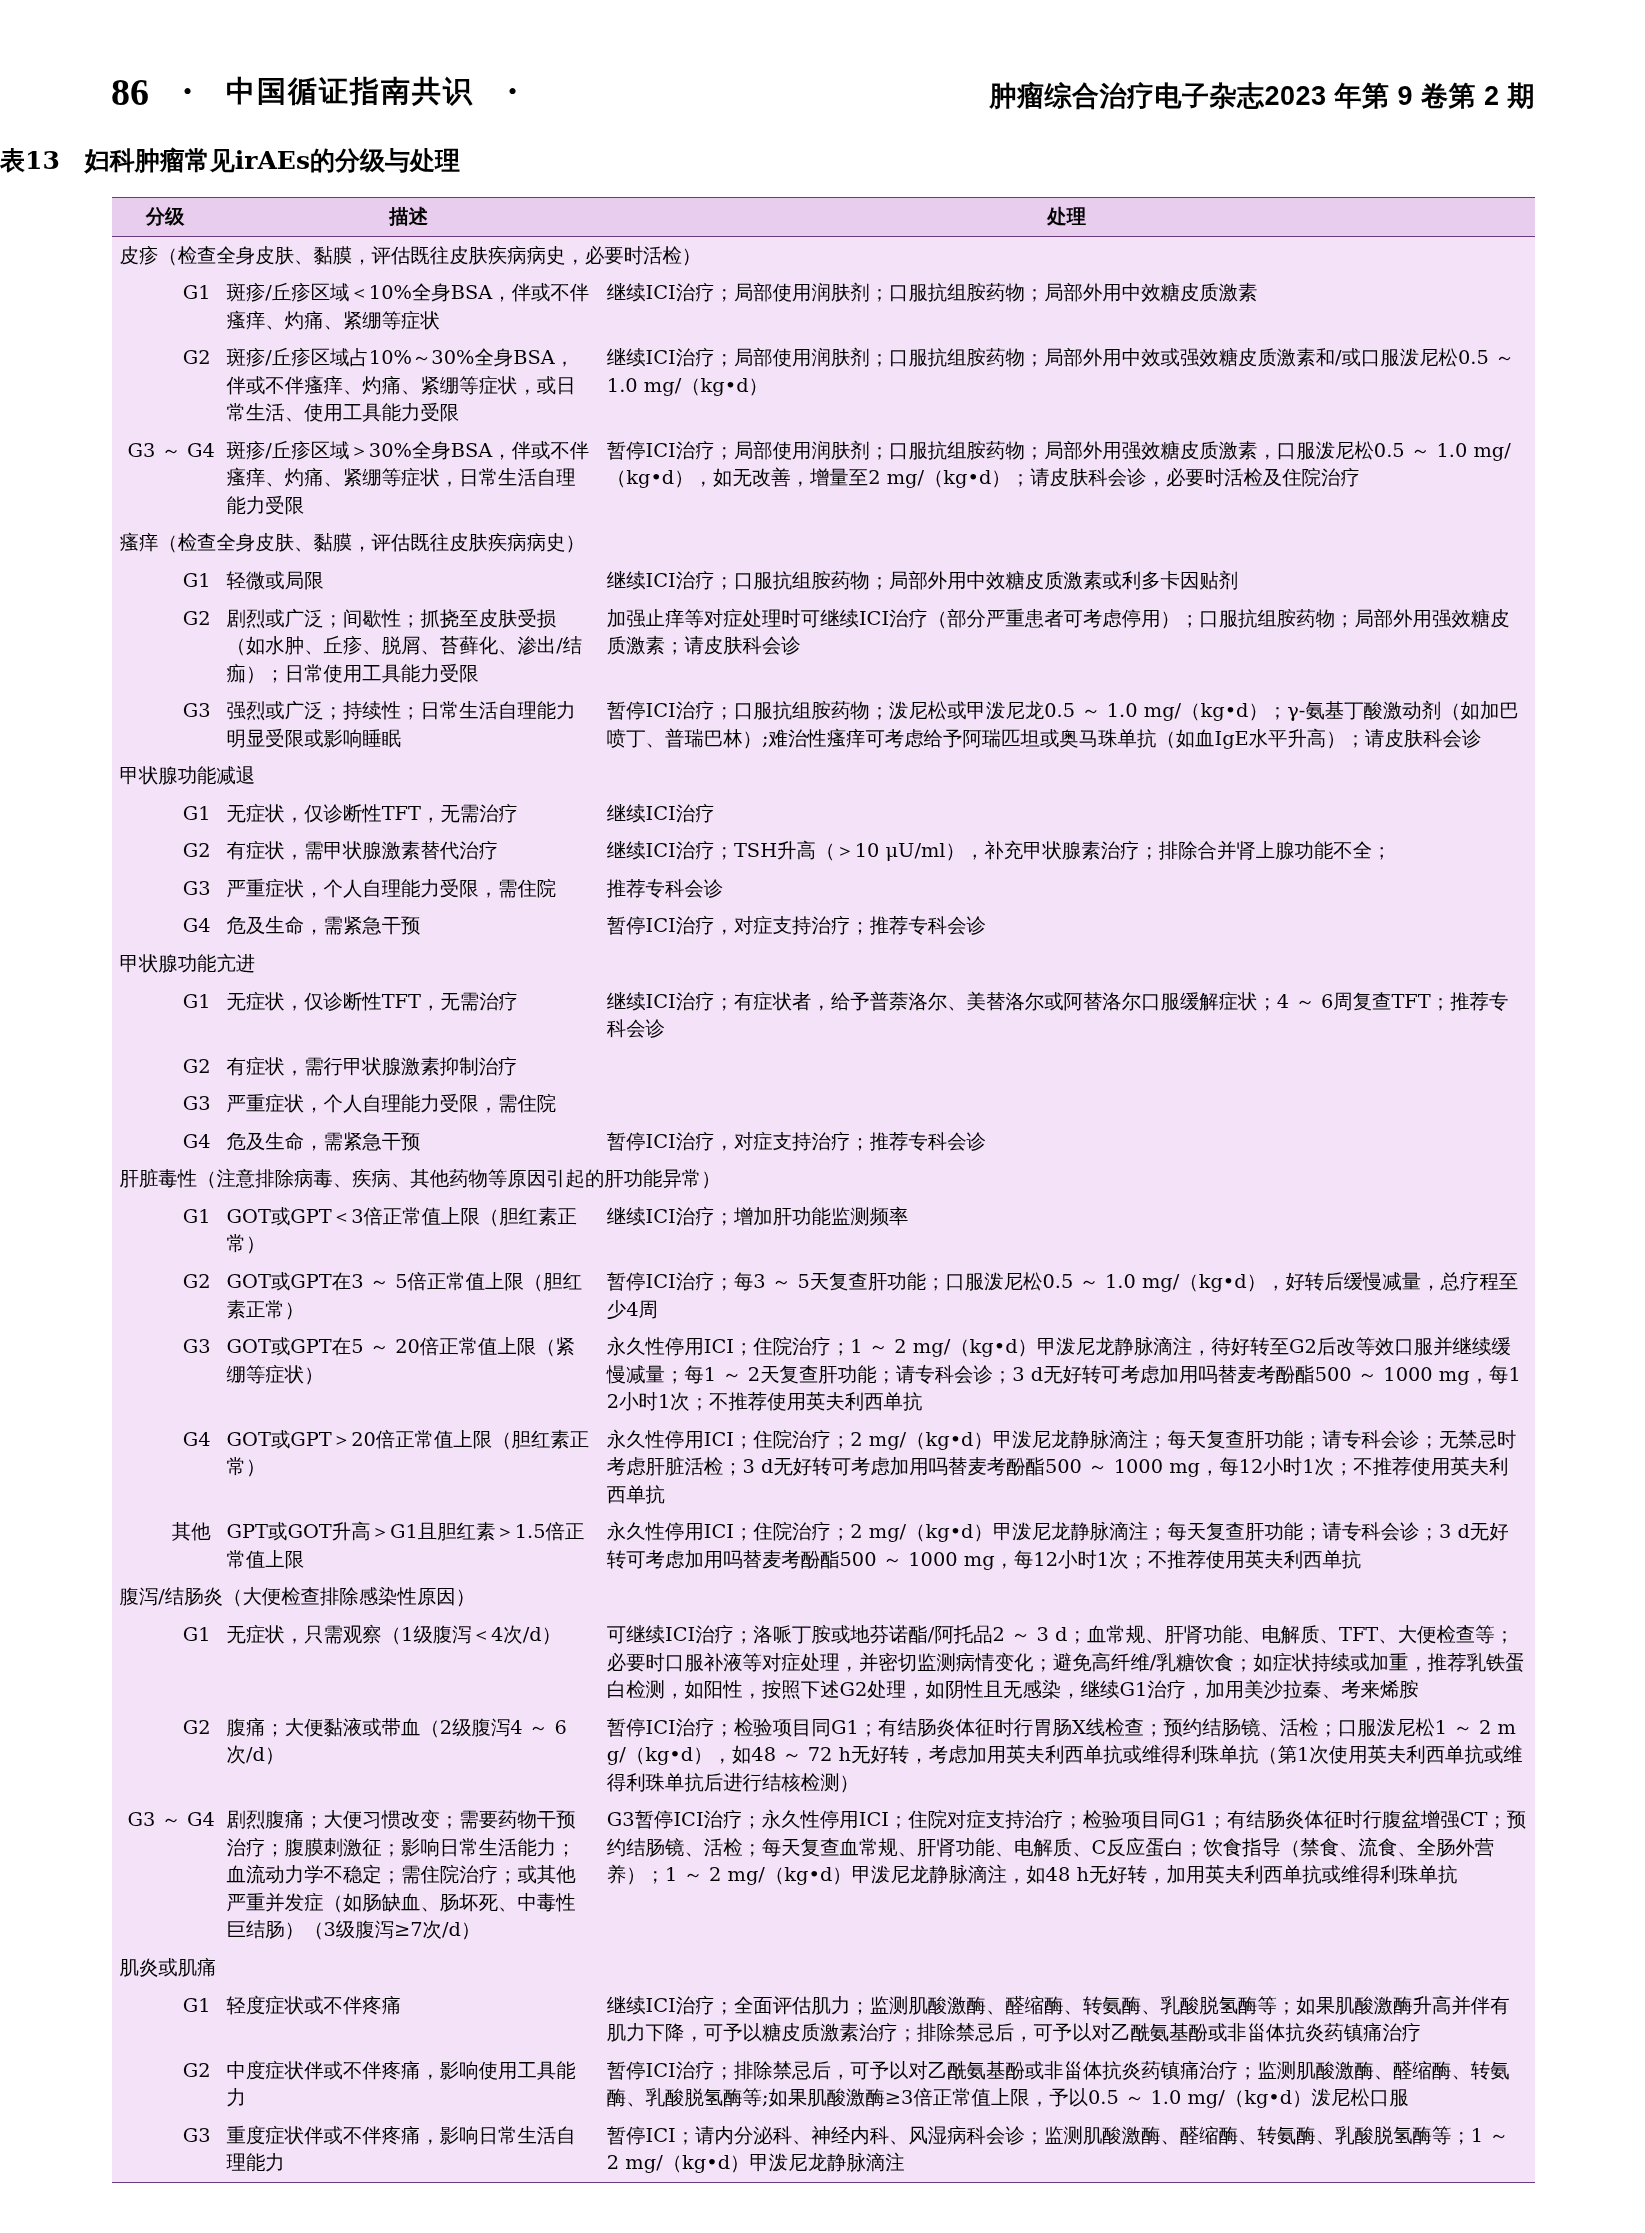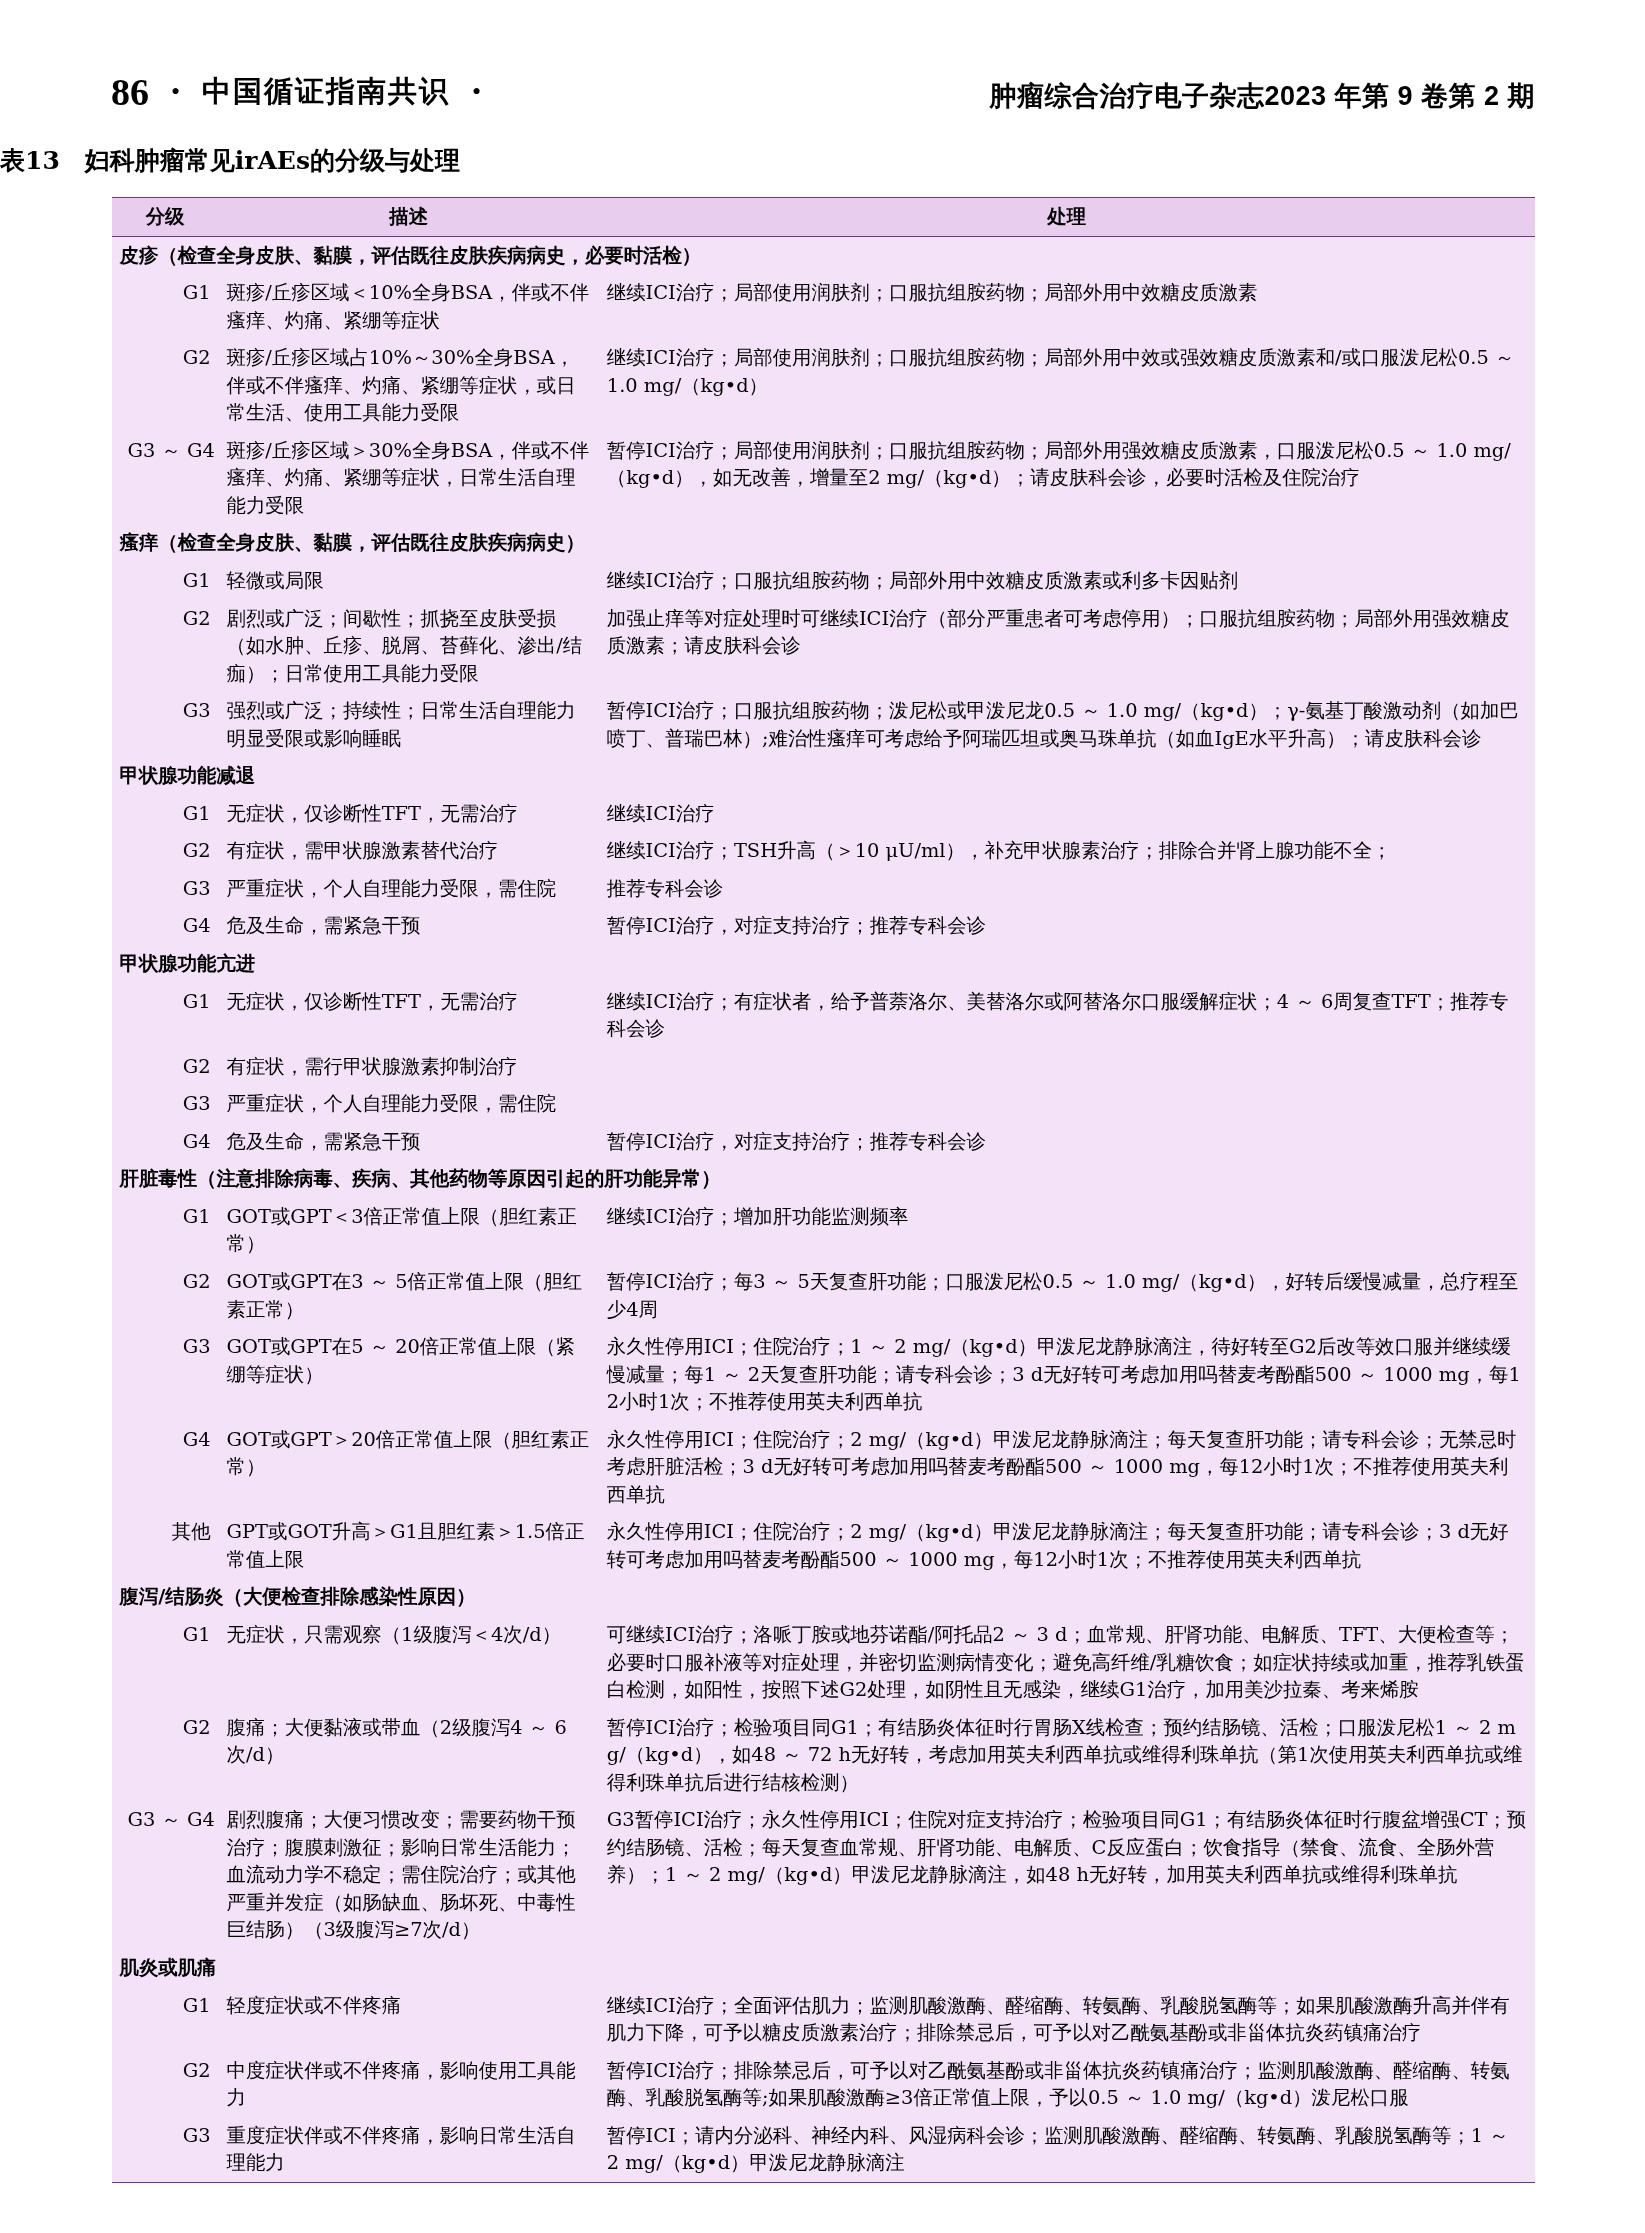--- a/index.html
+++ b/index.html
@@ -23,21 +23,21 @@
   .header {
     display: flex;
     align-items: flex-end;
     justify-content: space-between;
     padding: 70px 111px 0 111px;
     box-sizing: border-box;
   }
   .header-left {
     display: flex;
     align-items: center;
-    gap: 18px;
+    gap: 30px;
   }
   .page-number {
     font-size: 38px;
     font-weight: bold;
     font-family: "Liberation Serif", serif;
     letter-spacing: 0;
   }
   .journal-left {
     font-size: 29px;
     font-weight: bold;
@@ -85,21 +85,21 @@
     font-family: Liberation Serif, serif;
   }
   table.irae tbody td {
     background: #f4e3f8;
     padding: 5px 8px 5px 8px;
     vertical-align: top;
     font-family: "DejaVu Serif", serif;
     word-break: break-all;
   }
   table.irae tbody tr.section td {
-    font-weight: bold;
+    font-weight: normal;
     margin-left: 37px;
   }
   table.irae tbody td.grade {
     text-align: right;
     padding-left: 16px;
     white-space: nowrap;
   }
   table.irae tbody tr.last td {
     border-bottom: 1.6px solid #6b3a7a;
   }

